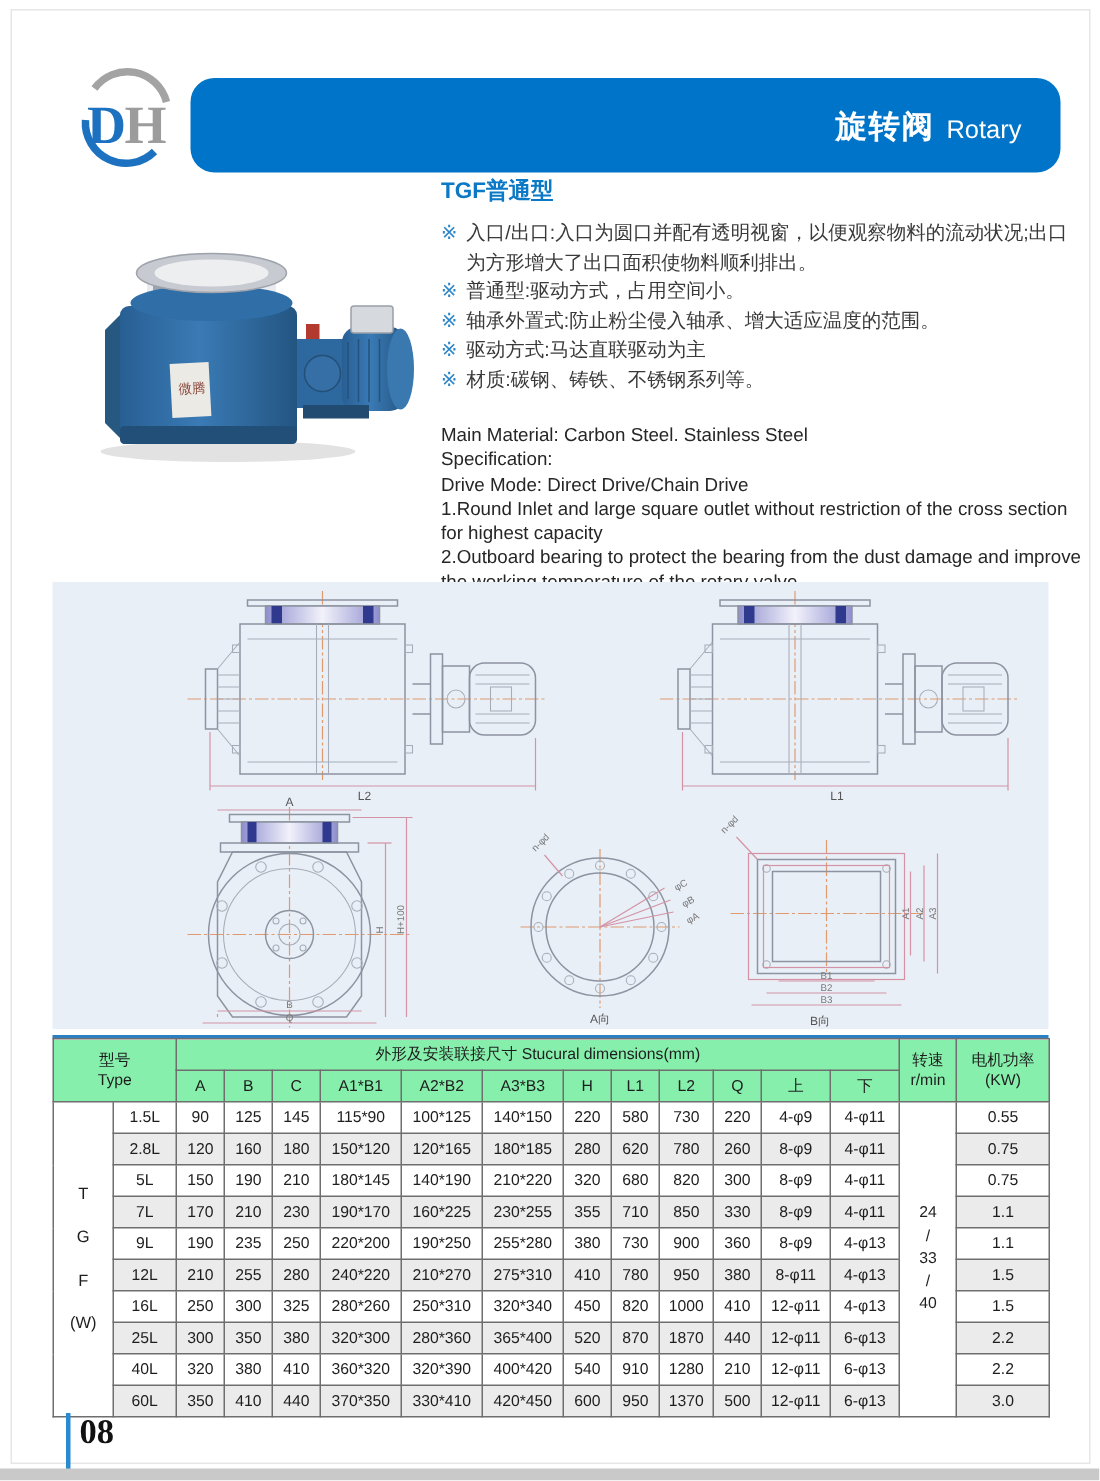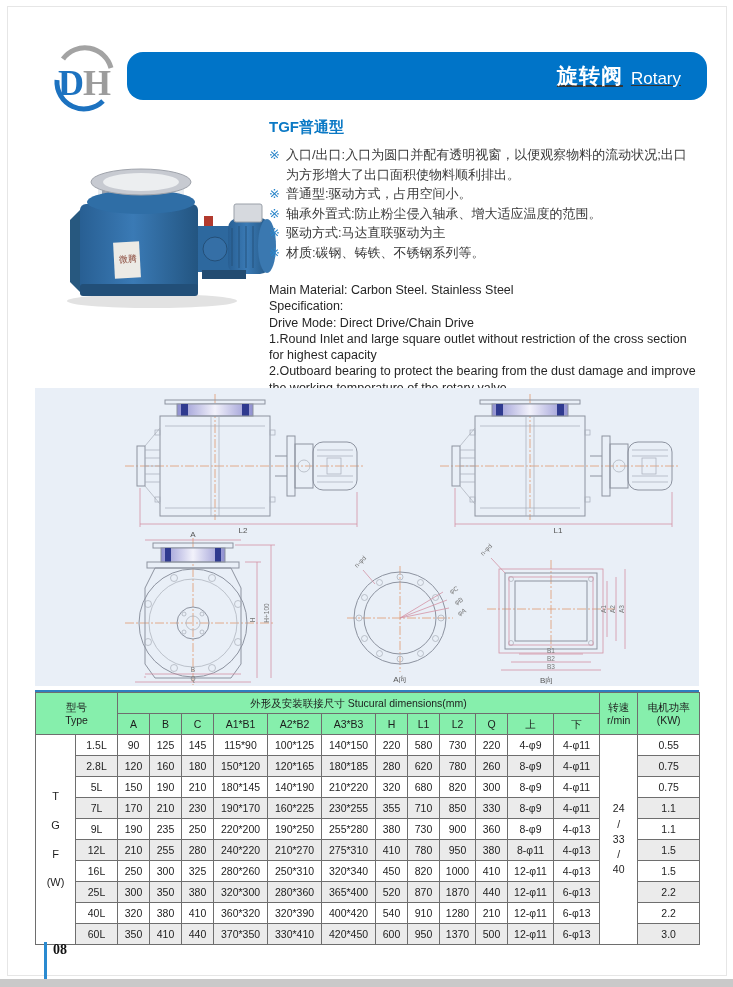--- a/index.html
+++ b/index.html
@@ -4,28 +4,28 @@
 <style>
   html,body{margin:0;padding:0;}
   body{width:733px;height:987px;position:relative;background:#fff;
        font-family:"Liberation Sans","DejaVu Sans",sans-serif;color:#333;overflow:hidden;}
   .sheet-edge{position:absolute;left:7px;top:6px;width:718px;height:968px;
        border:1px solid #e6e6e6;pointer-events:none;}
   .bottom-strip{position:absolute;left:0;top:979px;width:733px;height:8px;background:#c9c9c9;}
 
   
   .logo{position:absolute;left:50px;top:42px;width:70px;height:72px;}
-  .banner{position:absolute;left:127px;top:52px;width:580px;height:48px;background:#0074c8;
-       border-radius:16px;display:flex;align-items:center;justify-content:flex-end;padding-right:26px;box-sizing:border-box;text-decoration:underline;}
+  .banner{position:absolute;left:127px;top:52px;width:580px;height:63px;background:#0074c8;
+       border-radius:16px;display:flex;align-items:center;justify-content:flex-end;padding-right:26px;box-sizing:border-box;}
   .banner-zh{color:#fff;font-size:21px;font-weight:bold;letter-spacing:1px;}
   .banner-en{color:#fff;font-size:17px;margin-left:8px;position:relative;top:3px;}
 
   
   .photo{position:absolute;left:52px;top:146px;width:228px;height:168px;}
-  .intro{position:absolute;left:269px;top:118px;width:430px;}
+  .intro{position:absolute;left:294px;top:118px;width:430px;}
   .h-blue{color:#0b79c5;font-size:15px;font-weight:bold;margin:0 0 8px 0;}
   .bullets{list-style:none;margin:0 0 10px 0;padding:0;font-size:13px;line-height:1.5;color:#3a3a3a;}
   .bullets li{display:flex;}
   .bullets .mk{color:#2a85c9;margin-right:6px;flex:0 0 auto;}
   .enlines{margin:20px 0 0 0;font-size:12.5px;line-height:1.3;color:#262626;}
   .enlines p{margin:0;}
 
   
   .drawings{position:absolute;left:35px;top:388px;width:664px;height:298px;background:#e9eff7;}
   .drawings svg{display:block;}
@@ -43,21 +43,21 @@
   thead th{background:#86efac;font-weight:normal;}
   thead .two{font-size:10.5px;}
   tbody tr:nth-child(even) td{background:#ebebeb;}
   td.spancol{background:#fff !important;white-space:pre-line;}
   td.series{line-height:2.6;font-size:11px;}
   td.speed{line-height:1.45;font-size:10.5px;}
 
   
   .pageno{position:absolute;left:44px;top:942px;display:flex;align-items:flex-start;}
   .pageno .bar{width:3px;height:44px;background:#2a8ad0;margin-right:6px;}
-  .pageno .num{font-family:"Liberation Serif","DejaVu Serif",serif;font-weight:bold;font-size:14px;color:#111;}
+  .pageno .num{font-family:"Liberation Serif","DejaVu Serif",serif;font-weight:bold;font-size:23px;color:#111;}
 </style>
 </head>
 <body>
 
 <div class="sheet-edge"></div>
 
 <div class="logo">
   <svg width="70" height="72" viewBox="0 0 70 72">
     <path d="M13,17 A27,27 0 0 1 61,26" fill="none" stroke="#a3a3a3" stroke-width="5"></path>
     <path d="M7,38 A27,27 0 0 0 53,59" fill="none" stroke="#1c72c0" stroke-width="5"></path>

